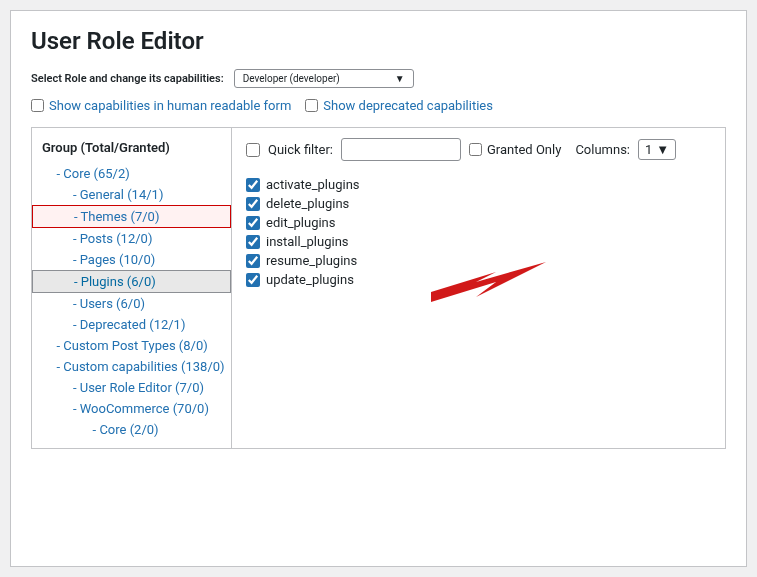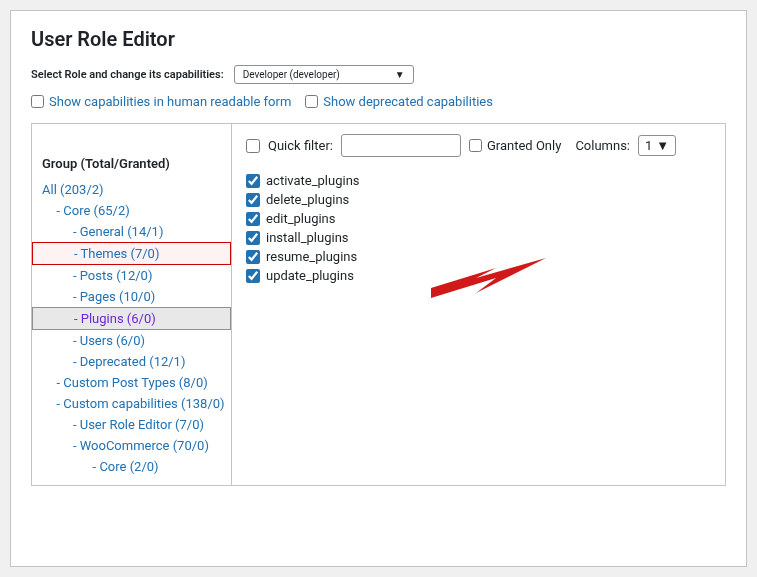--- a/index.html
+++ b/index.html
@@ -11,21 +11,21 @@
     }
     .page-wrapper {
       background: #fff;
       border: 1px solid #c3c4c7;
       margin: 10px;
       padding: 16px 20px;
       min-height: 557px;
       max-width: 737px;
     }
     .page-title {
-      font-size: 20px;
+      font-size: 24px;
       font-weight: 600;
       margin-bottom: 14px;
       color: #1d2327;
     }
     .role-select-row {
       display: flex;
       align-items: center;
       gap: 10px;
       margin-bottom: 10px;
     }
@@ -72,37 +72,36 @@
       min-width: 200px;
       border-right: 1px solid #c3c4c7;
       padding: 8px 0;
       font-size: 13px;
     }
     .sidebar-header {
       padding: 4px 10px 8px 10px;
       font-weight: 600;
       color: #1d2327;
       font-size: 13px;
-      margin-top: 20px;
     }
     .sidebar-item {
       padding: 3px 10px;
       cursor: pointer;
       color: #2271b1;
       white-space: nowrap;
     }
     .sidebar-item.highlighted {
       background: #fff2f2;
       border: 1.5px solid #cc0000;
       color: #2271b1;
     }
     .sidebar-item.selected {
       background: #e8e8e8;
       border: 1.5px solid #8c8f94;
-      color: #6d28d9;
+      color: #0369a1;
     }
     .indent-1 { padding-left: 18px; }
     .indent-2 { padding-left: 28px; }
     .indent-3 { padding-left: 38px; }
     .capabilities-panel {
       flex: 1;
       padding: 10px 14px;
     }
     .filter-row {
       display: flex;
@@ -198,21 +197,20 @@
       <input type="checkbox" style="">
       <span>Show deprecated capabilities</span>
     </label>
   </div>
 
   <div class="main-content">
 
     <div class="sidebar">
       <div class="sidebar-header">Group (Total/Granted)</div>
 
-      <div class="sidebar-item indent-0">All (203/2)</div>
       <div class="sidebar-item indent-1">&nbsp;&nbsp;- Core (65/2)</div>
       <div class="sidebar-item indent-2">&nbsp;&nbsp;&nbsp;&nbsp;- General (14/1)</div>
       <div class="sidebar-item indent-2 highlighted">&nbsp;&nbsp;&nbsp;&nbsp;- Themes (7/0)</div>
       <div class="sidebar-item indent-2">&nbsp;&nbsp;&nbsp;&nbsp;- Posts (12/0)</div>
       <div class="sidebar-item indent-2">&nbsp;&nbsp;&nbsp;&nbsp;- Pages (10/0)</div>
       <div class="sidebar-item indent-2 selected">&nbsp;&nbsp;&nbsp;&nbsp;- Plugins (6/0)</div>
       <div class="sidebar-item indent-2">&nbsp;&nbsp;&nbsp;&nbsp;- Users (6/0)</div>
       <div class="sidebar-item indent-2">&nbsp;&nbsp;&nbsp;&nbsp;- Deprecated (12/1)</div>
       <div class="sidebar-item indent-1">&nbsp;&nbsp;- Custom Post Types (8/0)</div>
       <div class="sidebar-item indent-1">&nbsp;&nbsp;- Custom capabilities (138/0)</div>

